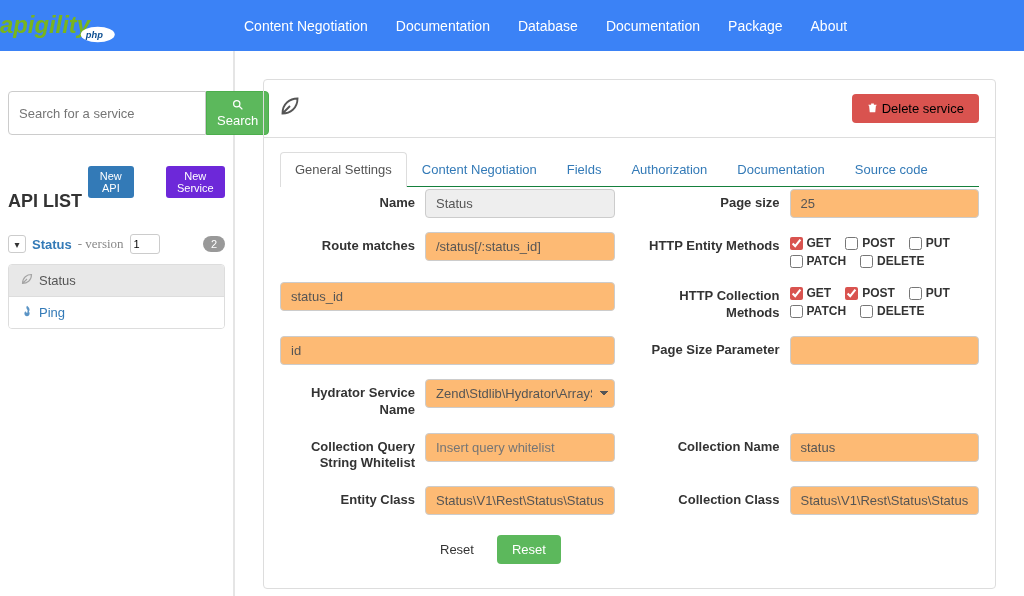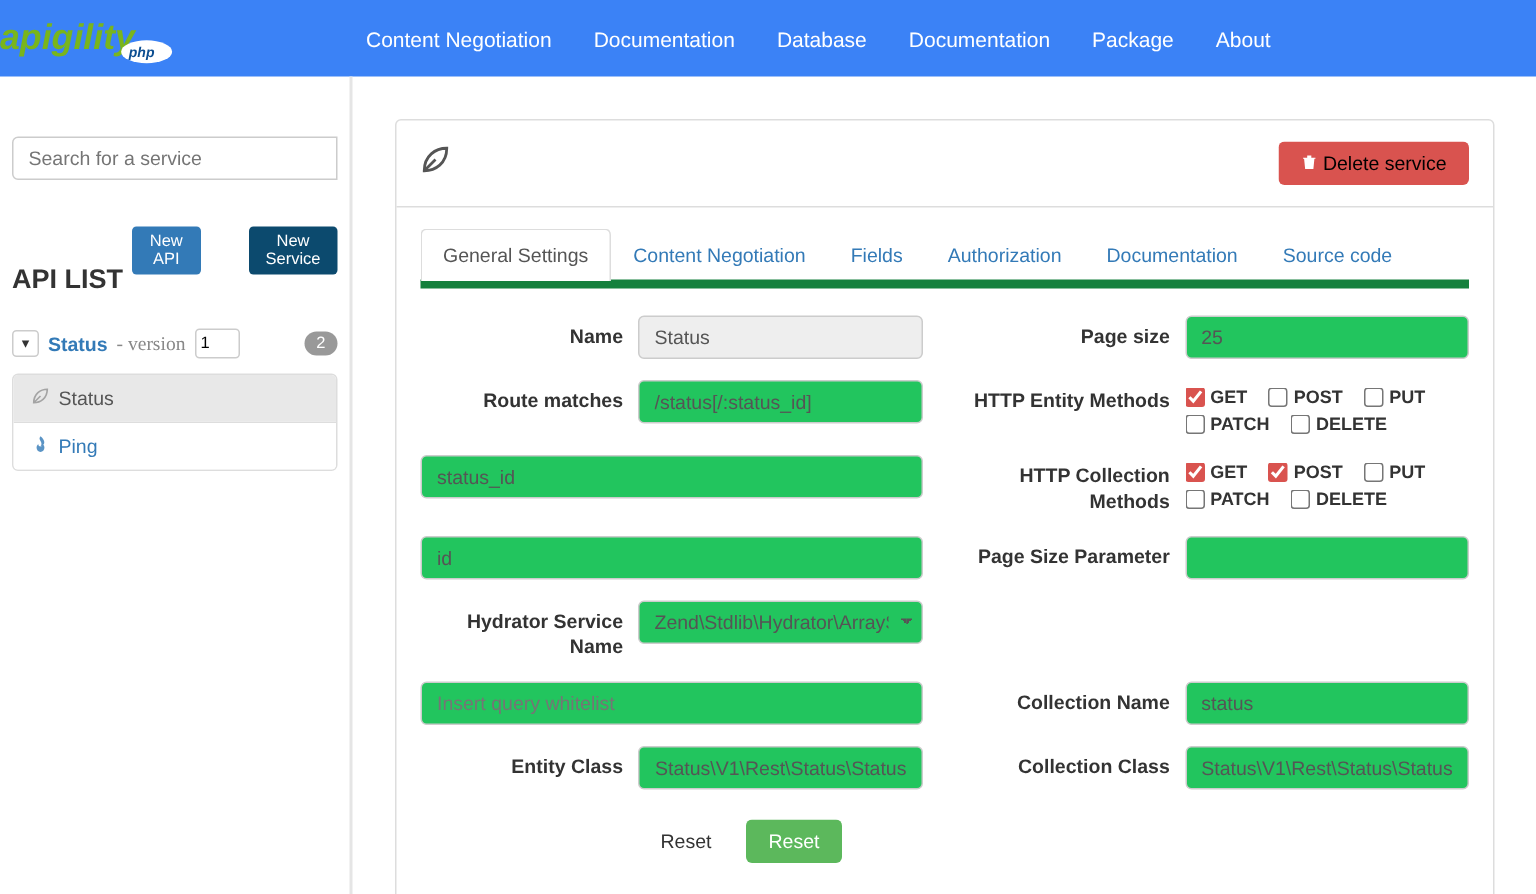--- a/index.html
+++ b/index.html
@@ -18,21 +18,21 @@
   .main { flex: 1; padding: 28px 28px 0 28px; overflow: auto; }
   
   
   .search-row { display: flex; margin-bottom: 16px; }
   .search-input { flex: 1; border: 1px solid #ccc; border-radius: 4px 0 0 4px; padding: 6px 10px; font-size: 13px; color: #555; }
   .search-btn { background: #5cb85c; color: #fff; border: 1px solid #4cae4c; border-radius: 0 4px 4px 0; padding: 6px 10px; font-size: 13px; cursor: pointer; }
   .apilist-row { display: flex; align-items: center; gap: 6px; margin-bottom: 22px; }
   .apilist-title { font-size: 18px; font-weight: bold; color: #333; flex: 0 0 auto; margin-top: 40px; }
   .btn-xs { font-size: 11px; padding: 4px 8px; border-radius: 3px; color: #fff; border: none; cursor: pointer; }
   .btn-primary { background: #337ab7; }
-  .btn-info { background: #0c4a6e; margin-left: 26px; }
+  .btn-info { background: #6d28d9; margin-left: 26px; }
   .btn-danger { background: #d9534f; }
   .btn-success { background: #5cb85c; }
   .btn-default { background: #fff; color: #333; border: 1px solid #ccc; }
   
   .api-row { display: flex; align-items: center; gap: 6px; margin-bottom: 10px; }
   .chevron-box { border: 1px solid #ccc; border-radius: 3px; width: 18px; height: 18px; display: inline-flex; align-items: center; justify-content: center; font-size: 10px; background: #fff; cursor: pointer; }
   .api-name { color: #337ab7; font-weight: bold; font-size: 13px; cursor: pointer; }
   .api-version-label { color: #888; font-size: 13px; font-family: Liberation Serif, serif; }
   .version-select { border: 1px solid #ccc; border-radius: 3px; padding: 1px 3px; font-size: 11px; width: 30px; height: 20px; }
   .badge { background: #999; color: #fff; border-radius: 10px; padding: 2px 8px; font-size: 11px; margin-left: auto; }
@@ -44,30 +44,30 @@
   .leaf-icon { font-size: 12px; opacity: 0.7; }
   .fire-icon { font-size: 12px; color: #d9534f; opacity: 0.8; }
   
   
   .panel { border: 1px solid #ddd; border-radius: 4px; }
   .panel-heading { padding: 14px 16px; border-bottom: 1px solid #ddd; display: flex; align-items: center; justify-content: space-between; }
   .panel-title { font-size: 22px; color: #555; display: flex; align-items: center; gap: 10px; }
   .panel-body { padding: 14px 16px 24px 16px; }
   
   
-  .tabs { display: flex; border-bottom: 6px solid #15803d; margin-bottom: 18px; }
+  .tabs { display: flex; border-bottom: 1px solid #15803d; margin-bottom: 2px; }
   .tab { padding: 9px 14px; font-size: 13px; cursor: pointer; border: 1px solid transparent; border-bottom: none; border-radius: 4px 4px 0 0; color: #337ab7; }
   .tab.active { border-color: #ddd; background: #fff; color: #555; margin-bottom: -1px; }
   
   
   .form-grid { display: grid; grid-template-columns: 1fr 1fr; column-gap: 30px; row-gap: 14px; }
   .form-row { display: flex; align-items: flex-start; gap: 10px; }
   .form-label { width: 135px; text-align: right; font-size: 13px; font-weight: bold; color: #333; padding-top: 6px; line-height: 1.3; }
   .form-control-wrap { flex: 1; }
-  .form-control { width: 100%; border: 1px solid #ccc; border-radius: 4px; padding: 6px 10px; font-size: 13px; color: #555; background: #22c55e; }
+  .form-control { width: 100%; border: 1px solid #ccc; border-radius: 4px; padding: 6px 10px; font-size: 13px; color: #555; background: #fdba74; }
   .form-control[readonly] { background: #eee; }
   select.form-control { appearance: none; background-image: linear-gradient(45deg, transparent 50%, #555 50%), linear-gradient(-45deg, transparent 50%, #555 50%); background-position: right 10px center, right 6px center; background-size: 4px 4px; background-repeat: no-repeat; padding-right: 22px; }
   
   .checkbox-row { display: flex; flex-wrap: wrap; gap: 4px 14px; padding-top: 4px; }
   .checkbox-item { display: flex; align-items: center; gap: 4px; font-size: 12px; font-weight: bold; color: #333; }
   .checkbox-item input { accent-color: #d9534f; width: 13px; height: 13px; }
   
   .form-buttons { display: flex; gap: 8px; margin-top: 6px; margin-left: 145px; }
   .btn { padding: 6px 14px; border-radius: 4px; font-size: 13px; cursor: pointer; border: 1px solid transparent; }
   
@@ -92,20 +92,29 @@
     <div class="nav-item">Package</div>
     <div class="nav-item">About</div>
   </div>
 </div>
 
 <div class="wrapper">
 
   <div class="sidebar">
     <div class="search-row">
       <input class="search-input" placeholder="Search for a service" style="">
+      <button class="search-btn">
+        <span>
+          <svg width="10" height="10" viewBox="0 0 16 16" fill="#fff">
+              <circle cx="6" cy="6" r="5" stroke="#fff" stroke-width="2" fill="none"></circle>
+              <line x1="10" y1="10" x2="15" y2="15" stroke="#fff" stroke-width="2"></line>
+            </svg>
+        </span>
+        <span>Search</span>
+      </button>
     </div>
     <div class="apilist-row">
       <span class="apilist-title">API LIST</span>
       <button class="btn-xs btn-primary">New API</button>
       <button class="btn-xs btn-info">New Service</button>
     </div>
     <div class="api-row">
       <span class="chevron-box">▾</span>
       <span class="api-name">Status</span>
       <span class="api-version-label">- version</span>
@@ -249,20 +258,21 @@
           </div>
 
           <div class="form-row">
             <label class="form-label">Hydrator Service Name</label>
             <div class="form-control-wrap"><select class="form-control"><option>Zend\Stdlib\Hydrator\ArraySerializable</option></select></div>
           </div>
 
           <div></div>
 
           <div class="form-row">
+            <label class="form-label">Collection Query String Whitelist</label>
             <div class="form-control-wrap"><input class="form-control" placeholder="Insert query whitelist" style=""></div>
           </div>
 
           <div class="form-row">
             <label class="form-label">Collection Name</label>
             <div class="form-control-wrap"><input class="form-control" value="status" style=""></div>
           </div>
 
           <div class="form-row">
             <label class="form-label">Entity Class</label>

